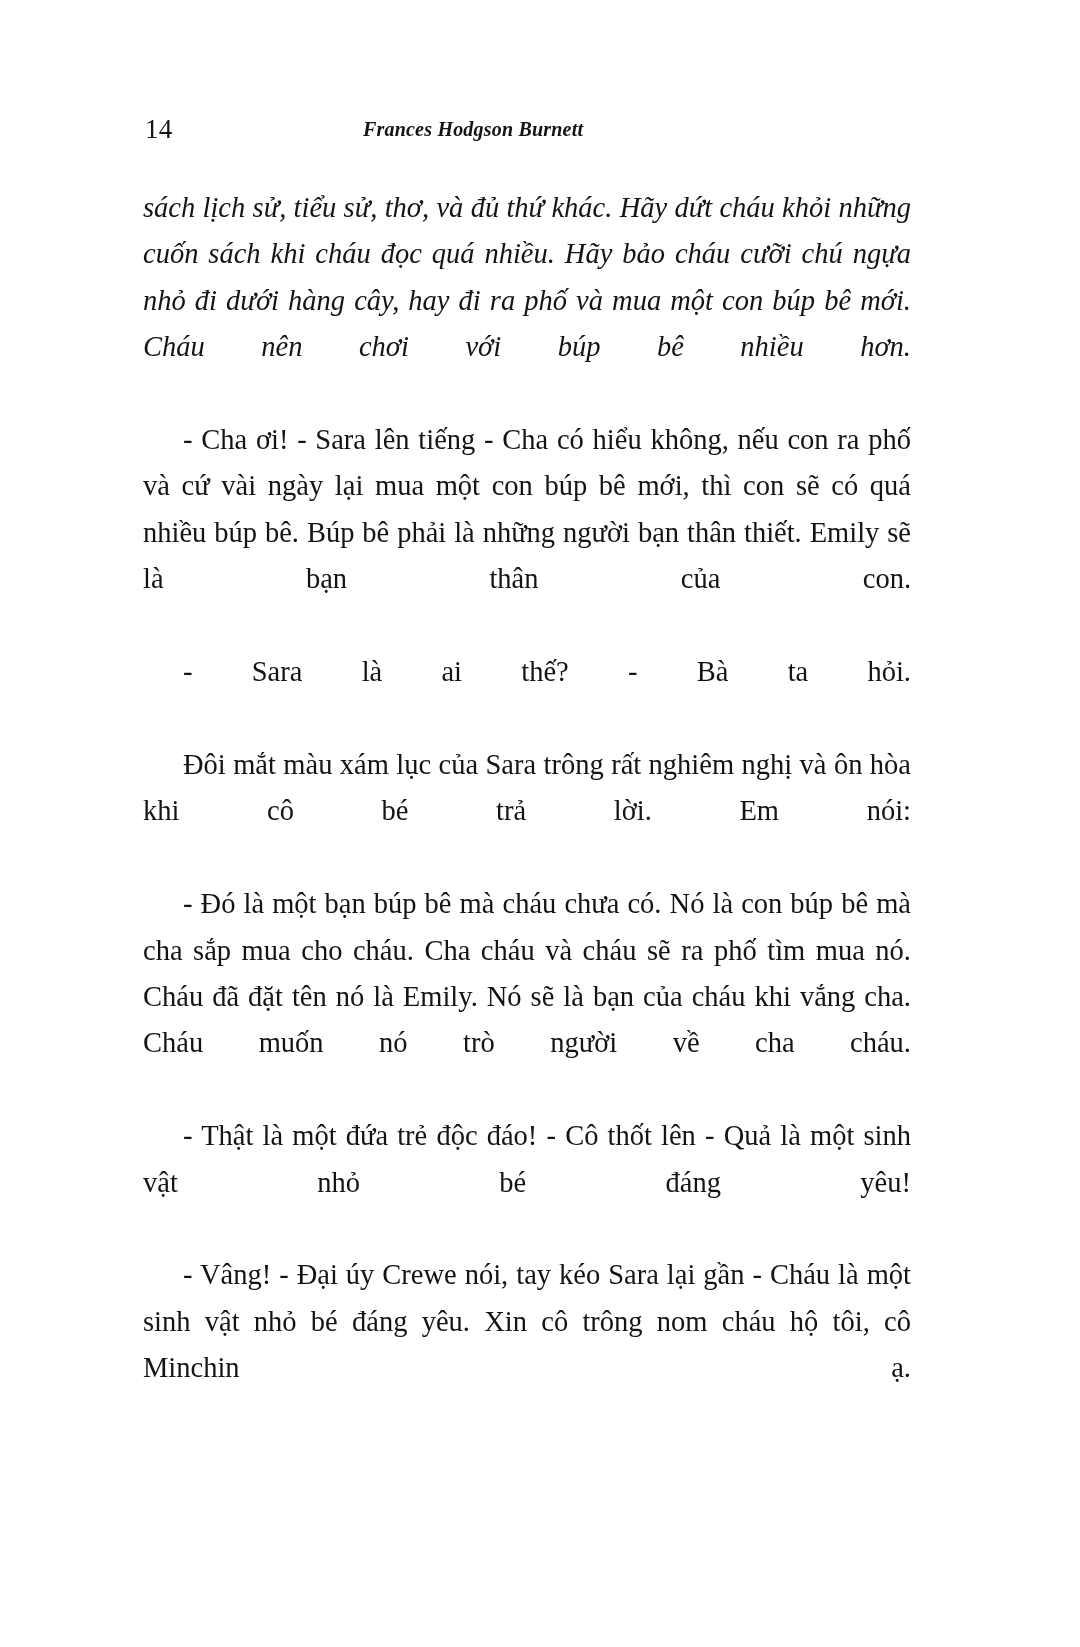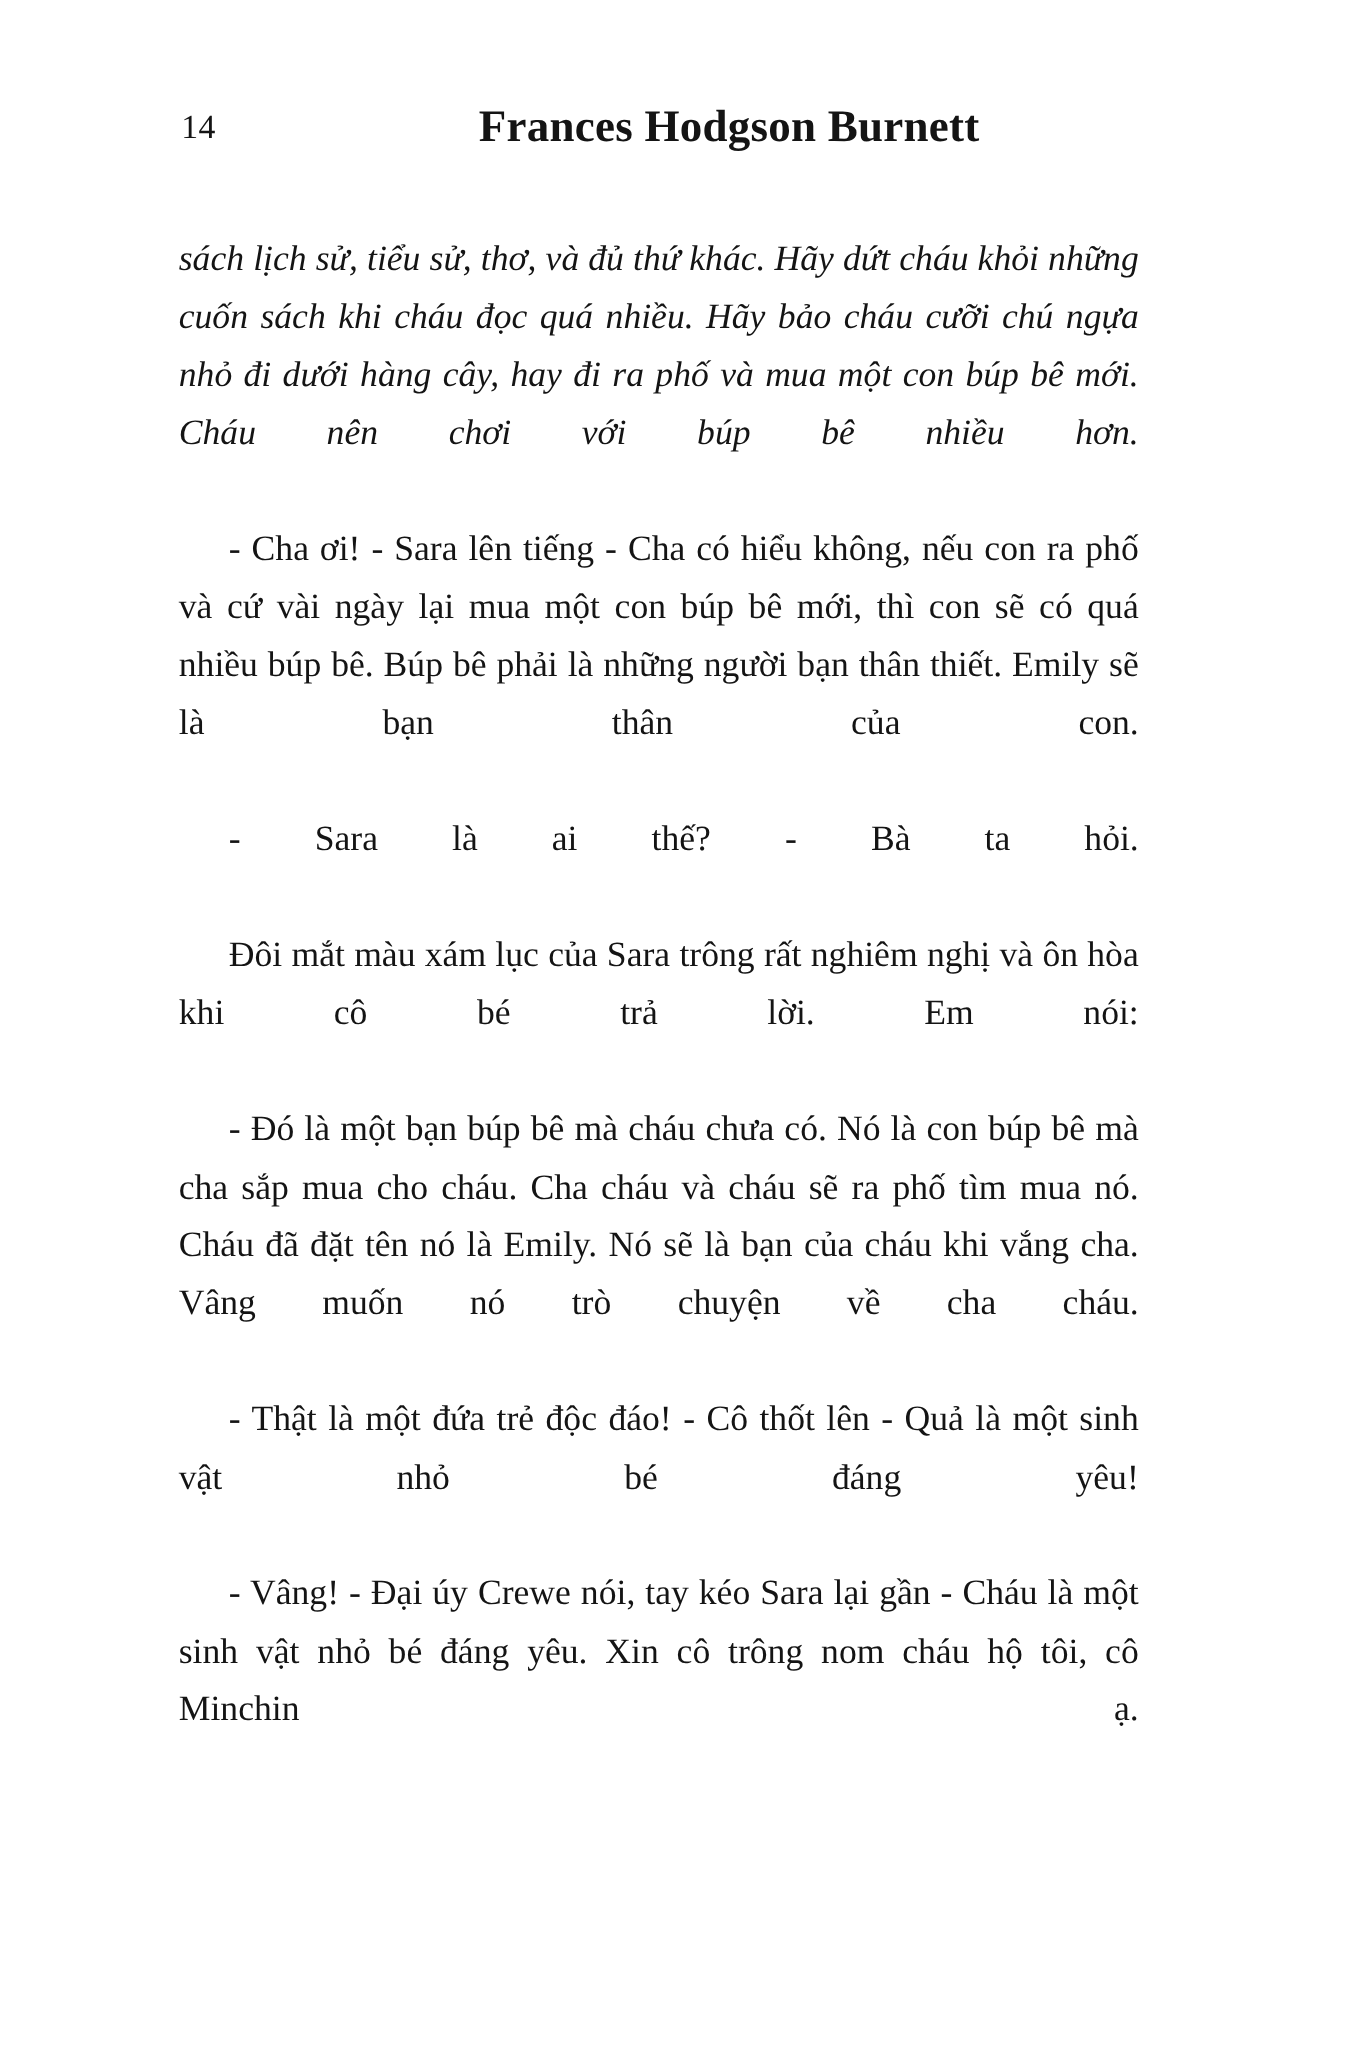--- a/index.html
+++ b/index.html
@@ -13,44 +13,44 @@
     height: 1647px;
     background: #ffffff;
     margin: 0 auto;
     box-sizing: border-box;
     font-family: "Liberation Serif", "DejaVu Serif", serif;
     color: #141414;
     overflow: hidden;
   }
   .header {
     position: absolute;
-    top: 84px;
+    top: 112px;
     left: 145px;
     width: 790px;
     height: 40px;
     display: block;
   }
   .header .folio {
     position: absolute;
     left: 0;
     top: 0;
     font-size: 27px;
     line-height: 34px;
     font-style: normal;
     letter-spacing: 0.3px;
   }
   .header .running-title {
     position: absolute;
     left: 218px;
     top: 0;
-    font-size: 36px;
+    font-size: 20px;
     line-height: 34px;
+    font-style: italic;
     font-weight: 700;
     letter-spacing: 0.2px;
-    margin-left: 20px;
   }
   .body-text {
     position: absolute;
     top: 185px;
     left: 143px;
     width: 768px;
     font-size: 28.5px;
     line-height: 46.4px;
     text-align: justify;
     text-justify: inter-word;
@@ -79,19 +79,19 @@
   <div class="header">
     <span class="folio">14</span>
     <span class="running-title">Frances Hodgson Burnett</span>
   </div>
 
   <div class="body-text">
     <p class="noindent">sách lịch sử, tiểu sử, thơ, và đủ thứ khác. Hãy dứt cháu khỏi những cuốn sách khi cháu đọc quá nhiều. Hãy bảo cháu cưỡi chú ngựa nhỏ đi dưới hàng cây, hay đi ra phố và mua một con búp bê mới. Cháu nên chơi với búp bê nhiều hơn.</p>
     <p>- Cha ơi! - Sara lên tiếng - Cha có hiểu không, nếu con ra phố và cứ vài ngày lại mua một con búp bê mới, thì con sẽ có quá nhiều búp bê. Búp bê phải là những người bạn thân thiết. Emily sẽ là bạn thân của con.</p>
     <p>- Sara là ai thế? - Bà ta hỏi.</p>
     <p>Đôi mắt màu xám lục của Sara trông rất nghiêm nghị và ôn hòa khi cô bé trả lời. Em nói:</p>
-    <p>- Đó là một bạn búp bê mà cháu chưa có. Nó là con búp bê mà cha sắp mua cho cháu. Cha cháu và cháu sẽ ra phố tìm mua nó. Cháu đã đặt tên nó là Emily. Nó sẽ là bạn của cháu khi vắng cha. Vâng muốn nó trò chuyện về cha cháu.</p>
+    <p>- Đó là một bạn búp bê mà cháu chưa có. Nó là con búp bê mà cha sắp mua cho cháu. Cha cháu và cháu sẽ ra phố tìm mua nó. Cháu đã đặt tên nó là Emily. Nó sẽ là bạn của cháu khi vắng cha. Cháu muốn nó trò người về cha cháu.</p>
     <p>- Thật là một đứa trẻ độc đáo! - Cô thốt lên - Quả là một sinh vật nhỏ bé đáng yêu!</p>
     <p>- Vâng! - Đại úy Crewe nói, tay kéo Sara lại gần - Cháu là một sinh vật nhỏ bé đáng yêu. Xin cô trông nom cháu hộ tôi, cô Minchin ạ.</p>
 
   </div>
 
 </div>
 
 </body></html>

